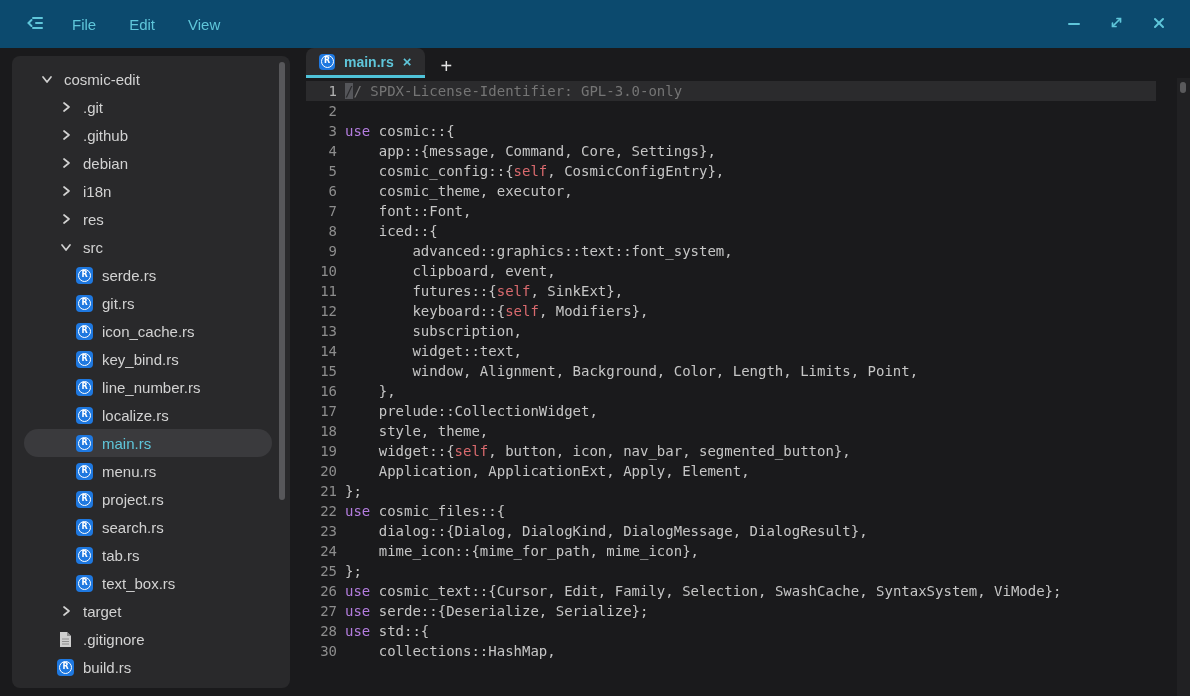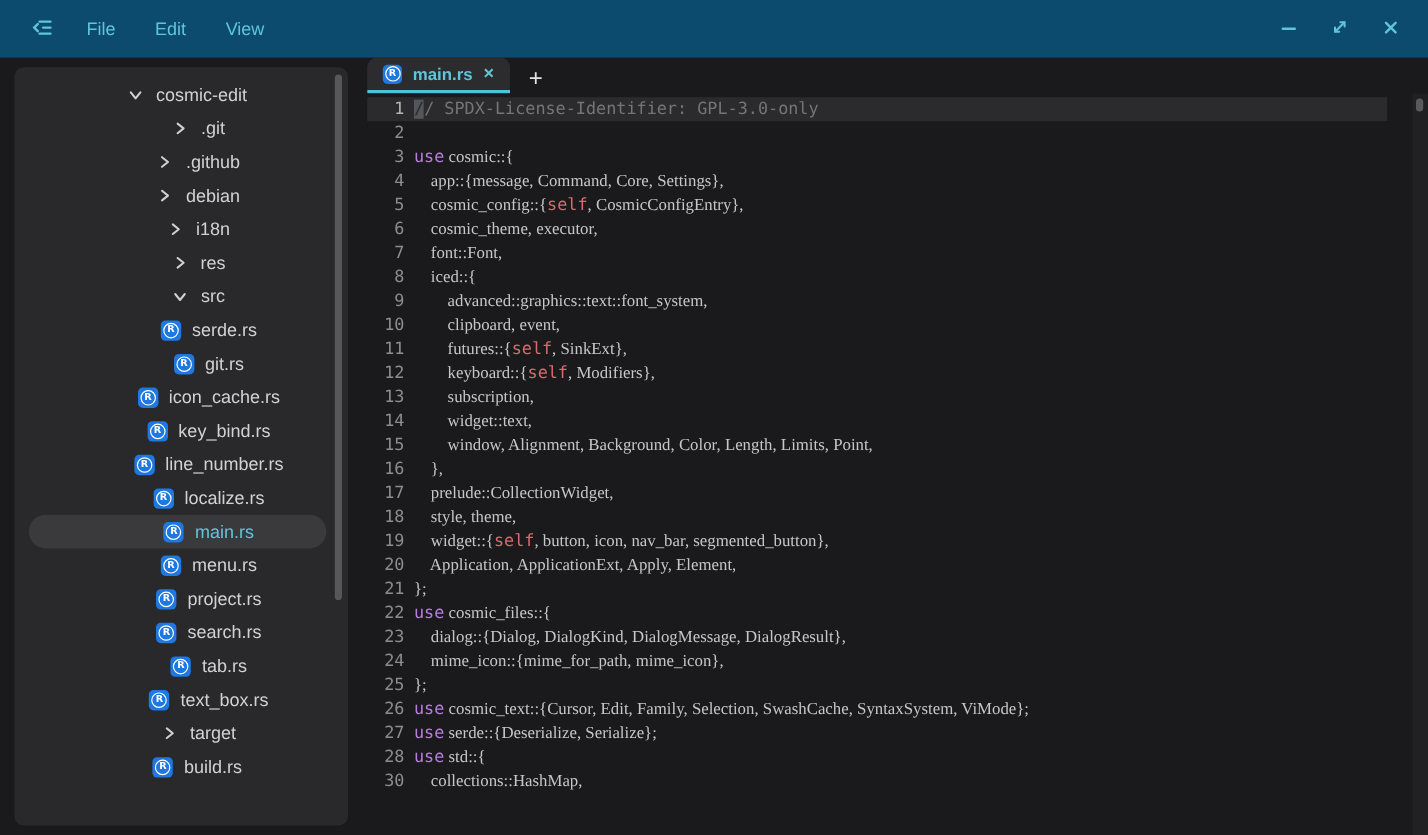--- a/index.html
+++ b/index.html
@@ -13,21 +13,21 @@
   .toggle-btn{margin-left:24px;background:none;border:none;padding:2px;cursor:pointer;display:flex;}
   .menus{display:flex;gap:33px;margin-left:26px;}
   .menu-item{color:#5fc6da;font-size:15px;font-weight:500;cursor:pointer;}
   .win-controls{margin-left:auto;margin-right:22px;display:flex;gap:24px;align-items:center;}
   .win-controls button{background:none;border:none;padding:2px;cursor:pointer;display:flex;align-items:center;}
 
   
   .sidebar{position:absolute;left:12px;top:56px;width:278px;height:632px;background:#29292b;
            border-radius:8px;overflow:hidden;}
   .tree{padding-top:9px;}
-  .trow{display:flex;align-items:center;height:28px;gap:9px;margin:0 18px 0 12px;cursor:pointer;justify-content:center;}
+  .trow{display:flex;align-items:center;height:28px;gap:9px;margin:0 18px 0 12px;cursor:pointer;}
   .trow.sel{background:#3a3a3d;border-radius:16px;}
   .ticon{display:inline-flex;width:17px;justify-content:center;align-items:center;flex:0 0 auto;}
   .tlabel{color:#d2d2d2;font-size:15px;white-space:nowrap;}
   .trow.sel .tlabel{color:#5fc6da;}
   .ricon{width:17px;height:17px;background:#1e78e0;border-radius:4px;display:inline-flex;
          align-items:center;justify-content:center;}
   .ricon .rr{width:11px;height:11px;border:1.3px solid #ffffff;border-radius:50%;color:#fff;
              font-size:8px;line-height:10px;text-align:center;font-weight:bold;
              font-family:"DejaVu Sans",sans-serif;}
   .side-thumb{position:absolute;right:5px;top:6px;width:6px;height:438px;background:#57575a;
@@ -46,21 +46,21 @@
 
   
   .editor{position:absolute;left:0;top:30px;width:884px;height:618px;background:#1a1a1c;
           font-family:"DejaVu Sans Mono","Liberation Mono",monospace;font-size:14px;}
   .lines{padding-top:3px;}
   .cline{display:flex;height:20px;line-height:20px;white-space:pre;width:850px;}
   .cline.cur{background:#2b2b2d;}
   .lnum{display:inline-block;width:31px;text-align:right;color:#8d8d8d;flex:0 0 auto;}
   .cline.cur .lnum{color:#b3b3b3;}
   .lcode{padding-left:8px;}
-  .tk-p{color:#c6c6c6;font-family:Liberation Serif, serif;}
+  .tk-p{color:#c6c6c6;}
   .tk-k{color:#b57ee0;}
   .tk-r{color:#d96a6e;}
   .tk-c{color:#757575;}
   .tk-cursor{background:#55565a;color:#2a2a2c;}
   .vtrack{position:absolute;right:0;top:0;width:13px;height:618px;background:#212123;}
   .vthumb{position:absolute;left:3px;top:4px;width:6px;height:11px;background:#5a5a5c;border-radius:3px;}
 </style>
 </head>
 <body>
 
@@ -270,20 +270,34 @@
           </span>
           <span class="tlabel">text_box.rs</span>
         </div>
         <div class="trow" style="padding-left: 33px;">
           <span class="ticon">
             <svg width="12" height="12" viewBox="0 0 12 12">
               <path d="M4 2 L9 6 L4 10" stroke="#d0d0d0" stroke-width="1.7" fill="none" stroke-linecap="round" stroke-linejoin="round"></path>
             </svg>
           </span>
           <span class="tlabel">target</span>
+        </div>
+        <div class="trow" style="padding-left: 33px;">
+          <span class="ticon">
+            <svg width="13" height="15" viewBox="0 0 13 15">
+              <path d="M1 0 h7 l4 4 v11 h-11 z" fill="#cfcfcf"></path>
+              <path d="M8 0 l4 4 h-4 z" fill="#8e8e8e"></path>
+              <g stroke="#8e8e8e" stroke-width="1">
+                <path d="M3 7 H10"></path>
+                <path d="M3 9.5 H10"></path>
+                <path d="M3 12 H10"></path>
+              </g>
+            </svg>
+          </span>
+          <span class="tlabel">.gitignore</span>
         </div>
         <div class="trow" style="padding-left: 33px;">
           <span class="ticon">
             <span class="ricon">
               <span class="rr">R</span>
             </span>
           </span>
           <span class="tlabel">build.rs</span>
         </div>
       </div>

